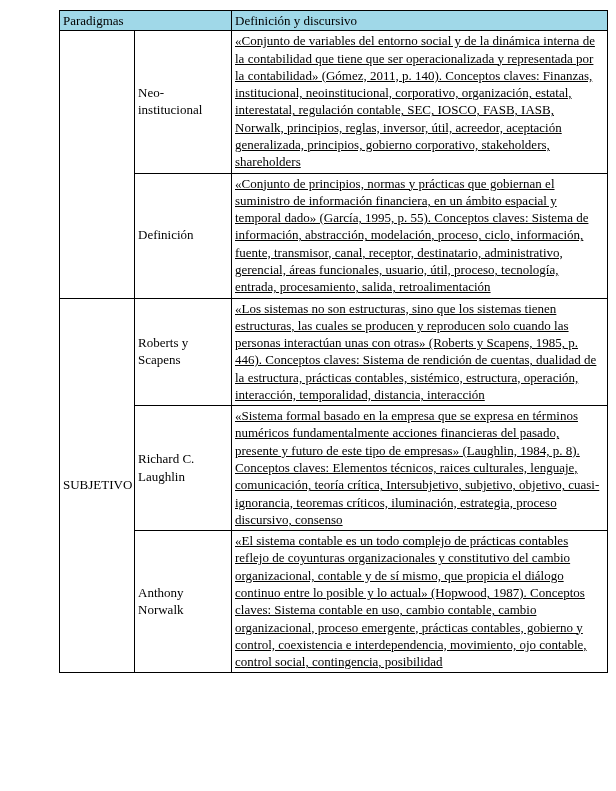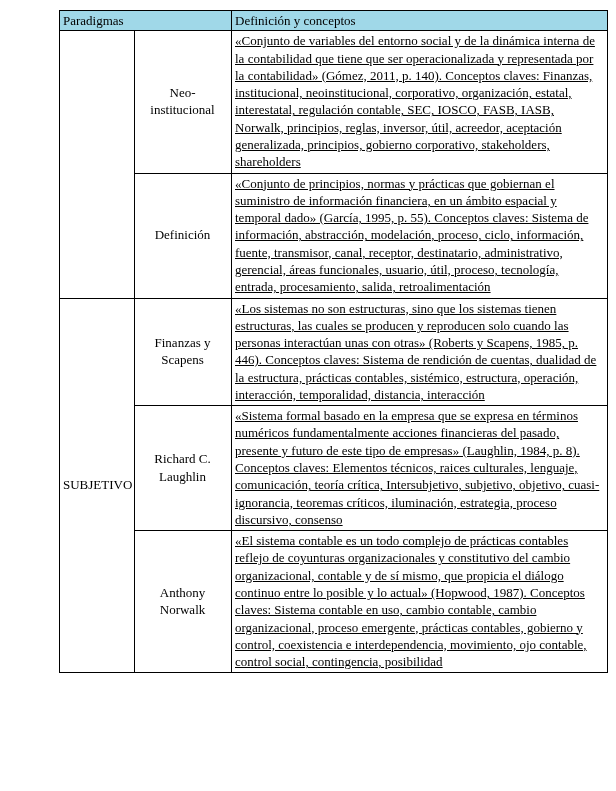--- a/index.html
+++ b/index.html
@@ -47,21 +47,21 @@
     margin-top: 42px;
   }
   td.group-cell {
     vertical-align: middle;
     text-align: left;
     padding-left: 2px;
     padding-right: 1px;
   }
   td.name-cell {
     vertical-align: middle;
-    text-align: center;
+    text-align: left;
     padding-left: 2px;
     padding-right: 1px;
   }
   td.def-cell {
     vertical-align: top;
     text-align: left;
     padding: 2px 4px 3px 4px;
     text-decoration: underline;
   }
 </style>
@@ -71,36 +71,36 @@
 <div class="page">
   <table class="paradigms">
     <colgroup>
       <col class="c1">
       <col class="c2">
       <col class="c3">
     </colgroup>
     <thead>
       <tr>
         <th colspan="2">Paradigmas</th>
-        <th>Definición y conceptos</th>
+        <th>Definición y discursivo</th>
       </tr>
     </thead>
     <tbody>
       <tr>
         <td class="group-cell" rowspan="2"></td>
         <td class="name-cell">Neo-institucional</td>
         <td class="def-cell">«Conjunto de variables del entorno social y de la dinámica interna de la contabilidad que tiene que ser operacionalizada y representada por la contabilidad» (Gómez, 2011, p. 140). Conceptos claves: Finanzas, institucional, neoinstitucional, corporativo, organización, estatal, interestatal, regulación contable, SEC, IOSCO, FASB, IASB, Norwalk, principios, reglas, inversor, útil, acreedor, aceptación generalizada, principios, gobierno corporativo, stakeholders, shareholders</td>
       </tr>
       <tr>
         <td class="name-cell">Definición</td>
         <td class="def-cell">«Conjunto de principios, normas y prácticas que gobiernan el suministro de información financiera, en un ámbito espacial y temporal dado» (García, 1995, p. 55). Conceptos claves: Sistema de información, abstracción, modelación, proceso, ciclo, información, fuente, transmisor, canal, receptor, destinatario, administrativo, gerencial, áreas funcionales, usuario, útil, proceso, tecnología, entrada, procesamiento, salida, retroalimentación</td>
       </tr>
       <tr>
         <td class="group-cell" rowspan="3">SUBJETIVO</td>
-        <td class="name-cell">Finanzas y Scapens</td>
+        <td class="name-cell">Roberts y Scapens</td>
         <td class="def-cell">«Los sistemas no son estructuras, sino que los sistemas tienen estructuras, las cuales se producen y reproducen solo cuando las personas interactúan unas con otras» (Roberts y Scapens, 1985, p. 446). Conceptos claves: Sistema de rendición de cuentas, dualidad de la estructura, prácticas contables, sistémico, estructura, operación, interacción, temporalidad, distancia, interacción</td>
       </tr>
       <tr>
         <td class="name-cell">Richard C. Laughlin</td>
         <td class="def-cell">«Sistema formal basado en la empresa que se expresa en términos numéricos fundamentalmente acciones financieras del pasado, presente y futuro de este tipo de empresas» (Laughlin, 1984, p. 8). Conceptos claves: Elementos técnicos, raices culturales, lenguaje, comunicación, teoría crítica, Intersubjetivo, subjetivo, objetivo, cuasi-ignorancia, teoremas críticos, iluminación, estrategia, proceso discursivo, consenso</td>
       </tr>
       <tr>
         <td class="name-cell">Anthony Norwalk</td>
         <td class="def-cell">«El sistema contable es un todo complejo de prácticas contables reflejo de coyunturas organizacionales y constitutivo del cambio organizacional, contable y de sí mismo, que propicia el diálogo continuo entre lo posible y lo actual» (Hopwood, 1987). Conceptos claves: Sistema contable en uso, cambio contable, cambio organizacional, proceso emergente, prácticas contables, gobierno y control, coexistencia e interdependencia, movimiento, ojo contable, control social, contingencia, posibilidad</td>
       </tr>

